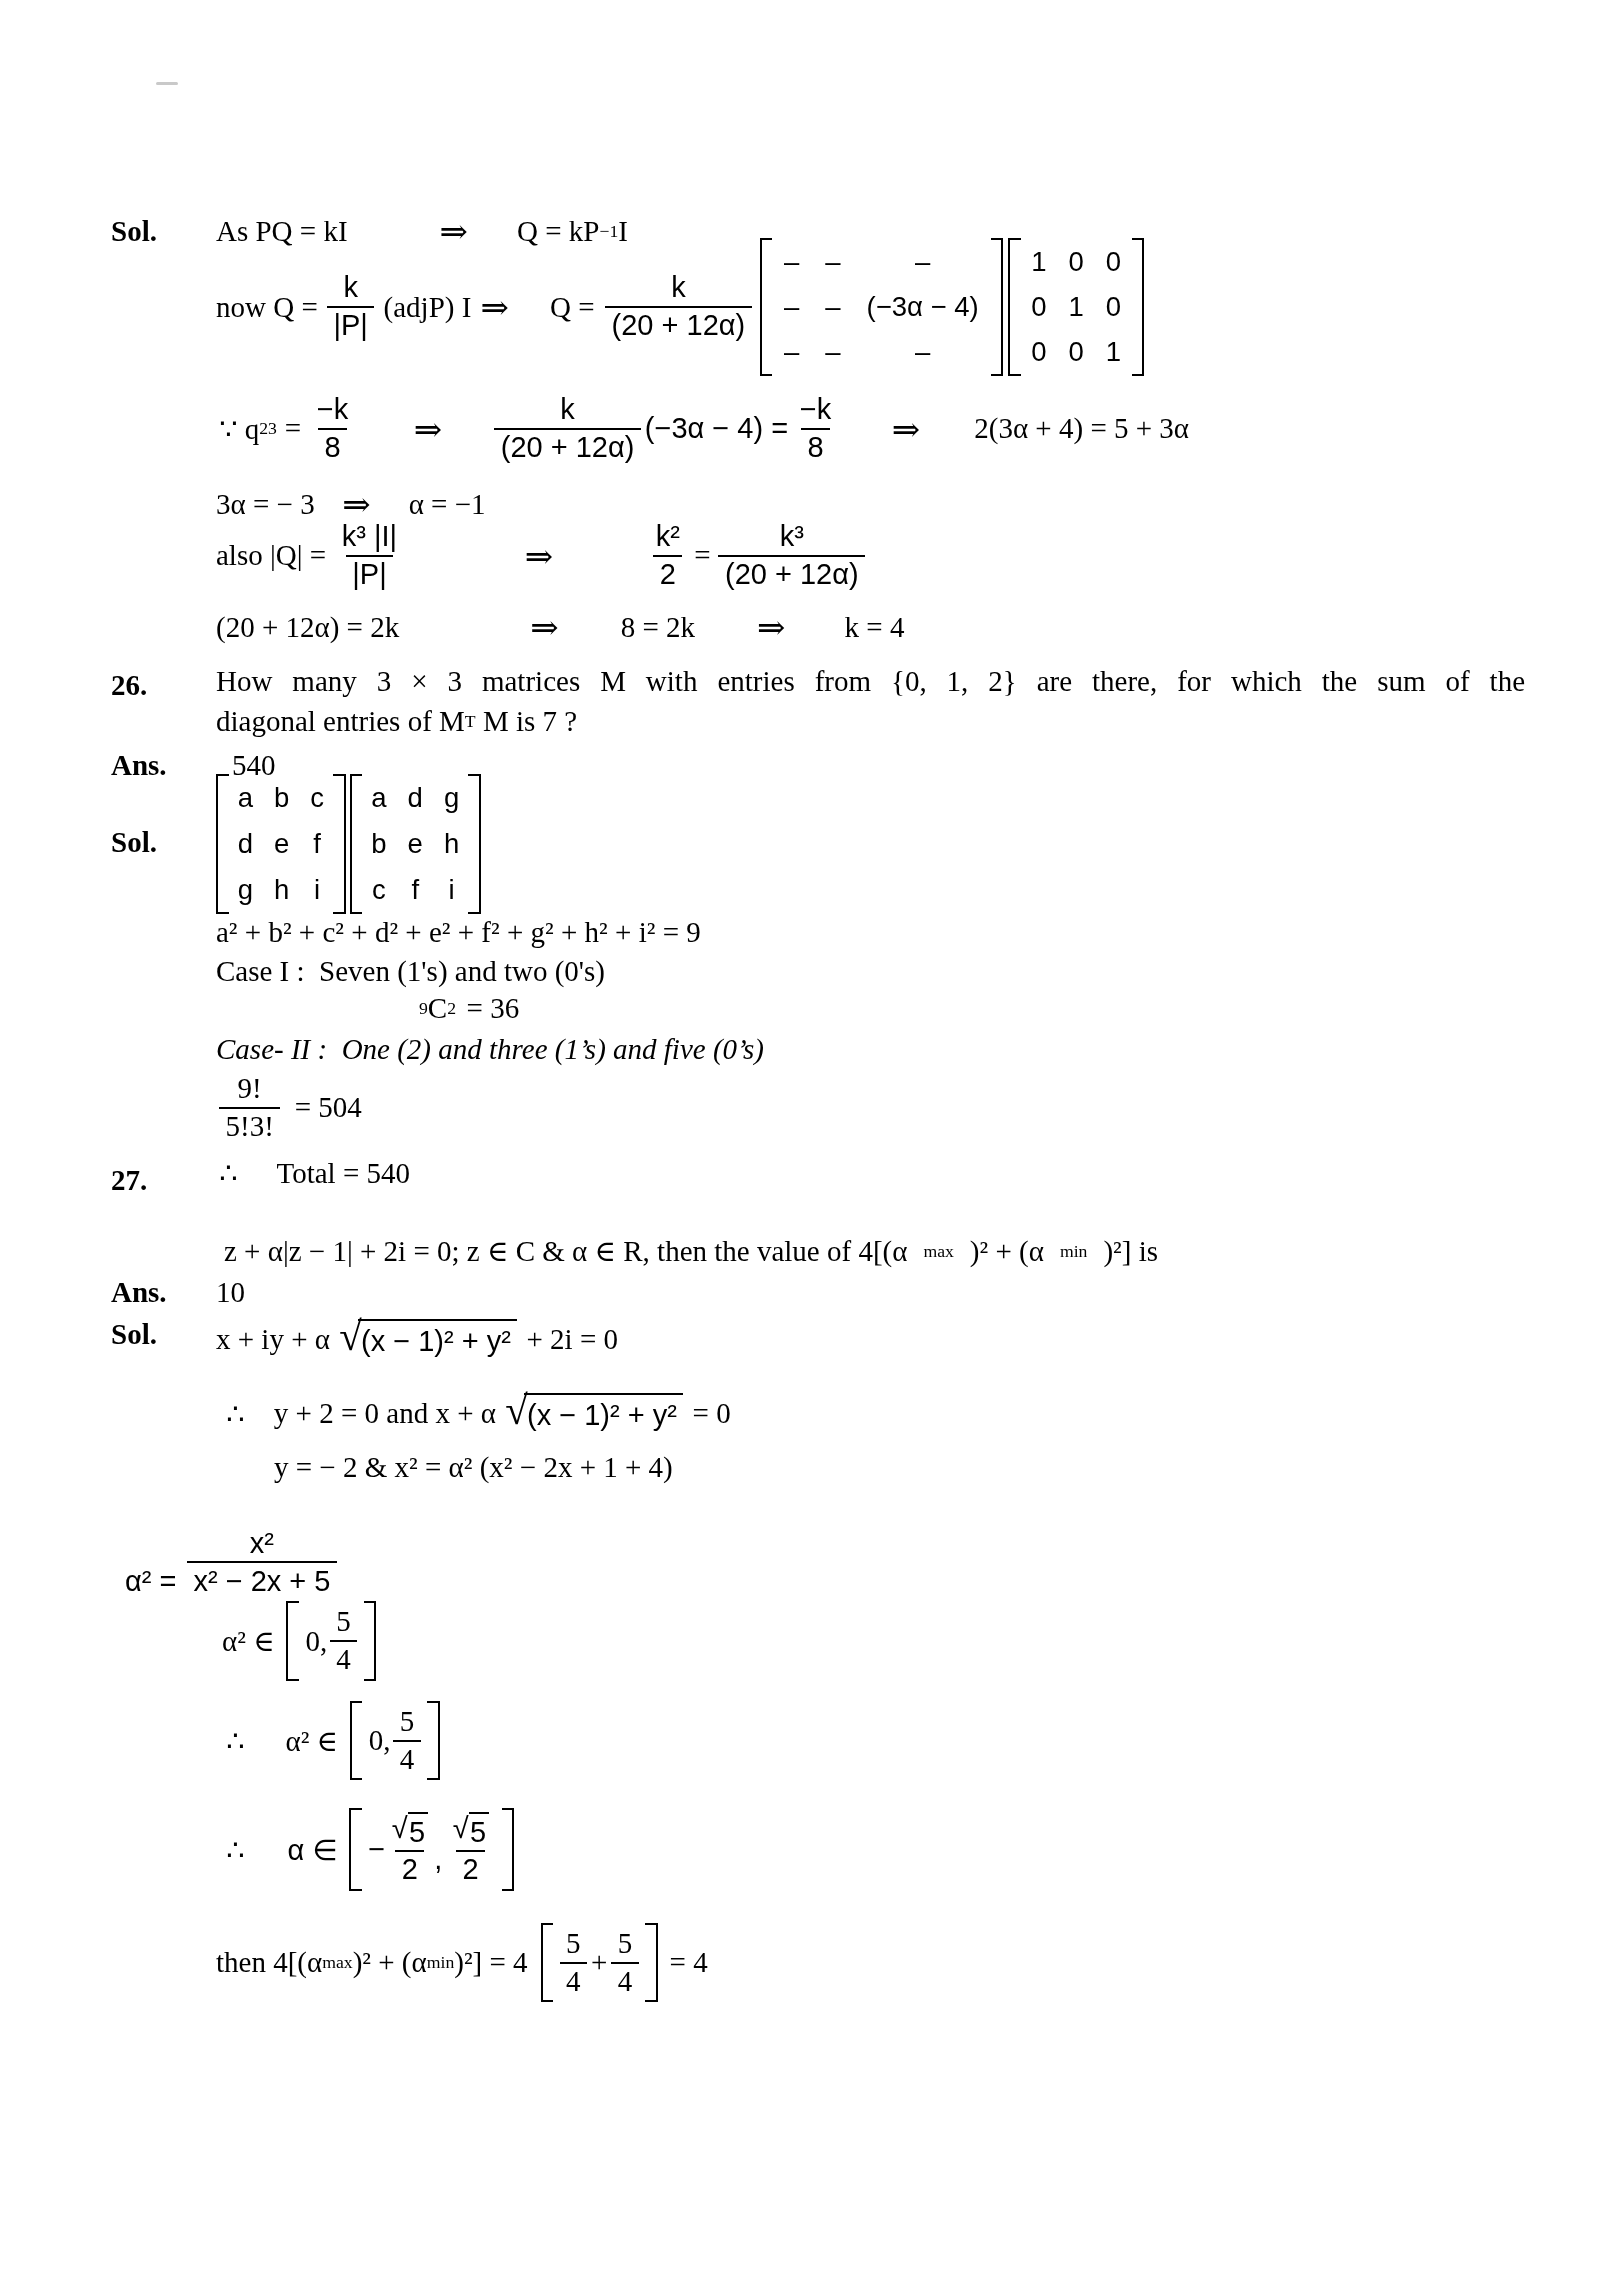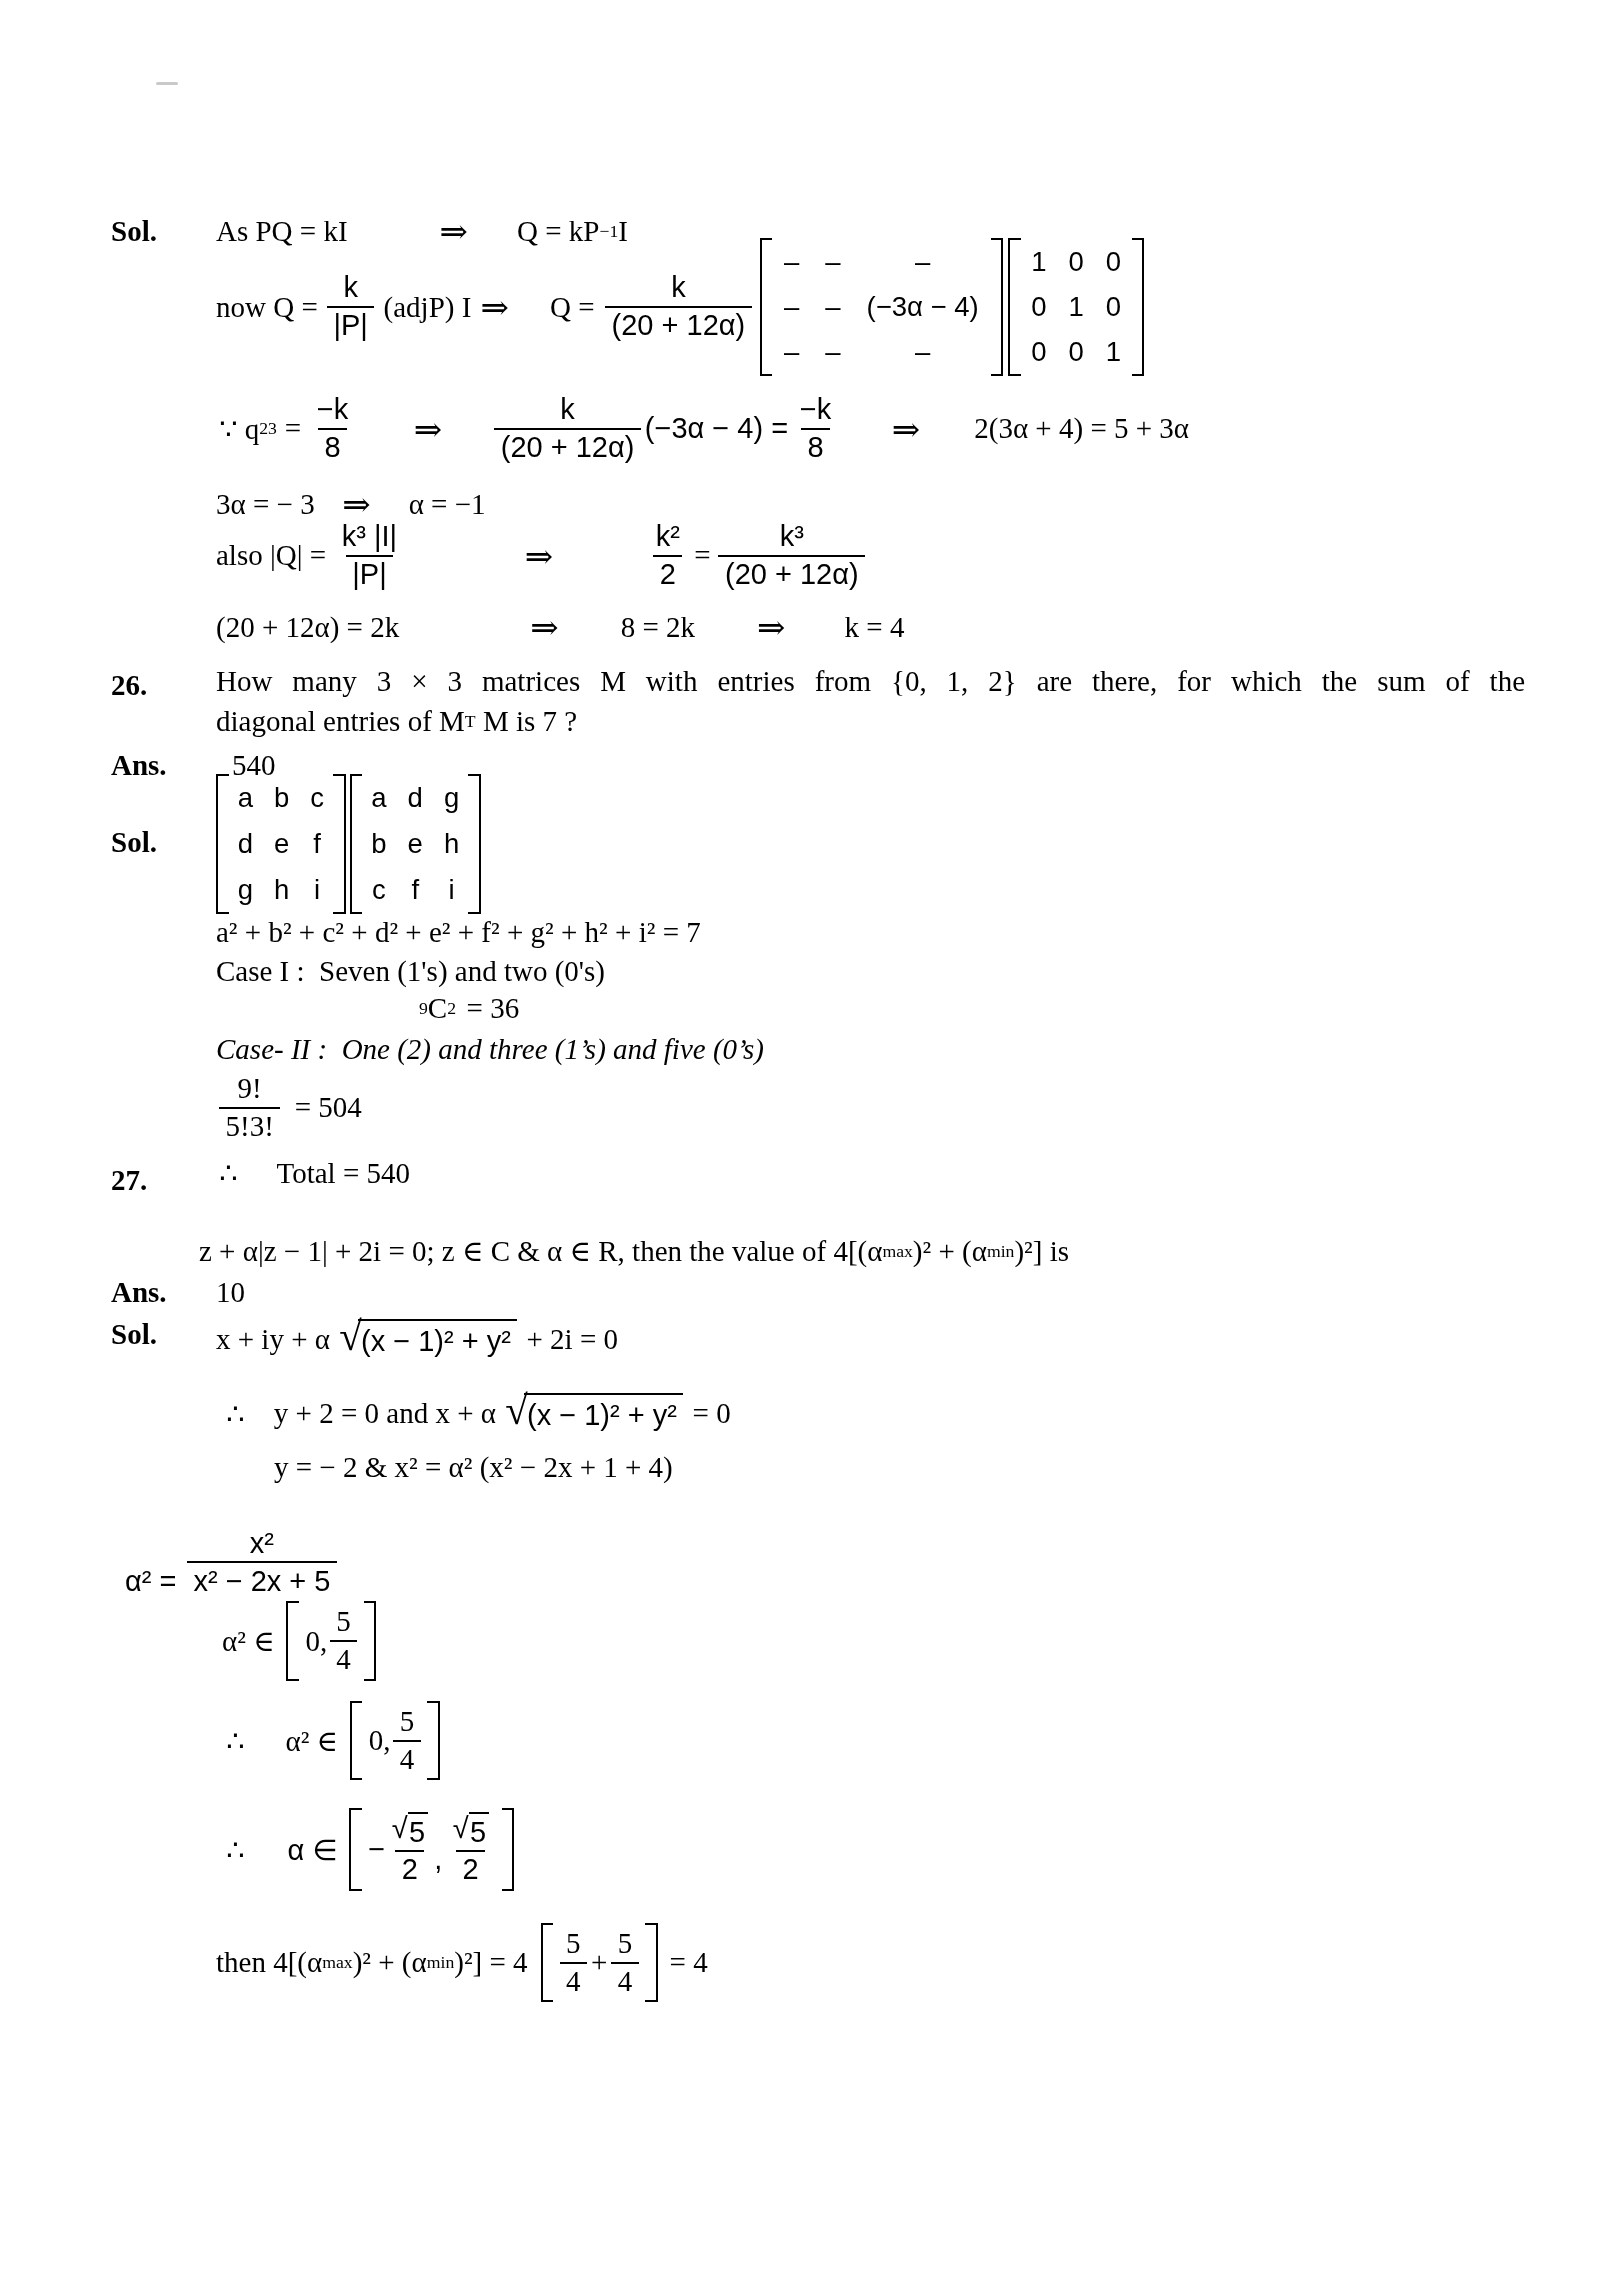--- a/index.html
+++ b/index.html
@@ -156,21 +156,21 @@
       <span class="cells" style="gap:14.4px 21px; padding:7.9px 9.2px; font-size:27.5px;">
         <span>a</span><span>d</span><span>g</span>
         <span>b</span><span>e</span><span>h</span>
         <span>c</span><span>f</span><span>i</span>
       </span>
       <span class="br-r"></span>
     </span>
   </div>
 
   <div class="row" style="left:216px; top:916px;">
-    <span>a² + b² + c² + d² + e² + f² + g² + h² + i² = 7</span>
+    <span>a² + b² + c² + d² + e² + f² + g² + h² + i² = 9</span>
   </div>
   <div class="row" style="left:216px; top:955px;">
     <span>Case I :  Seven (1's) and two (0's)</span>
   </div>
   <div class="row" style="left:419px; top:992px;">
     <span class="sup">9</span><span>C</span><span class="sub">2</span>
     <span style="margin-left:10.5px">= 36</span>
   </div>
   <div class="row" style="left:216px; top:1033px;font-style:italic;">
     <span>Case- II :  One (2) and three (1’s) and five (0’s)</span>
@@ -181,21 +181,21 @@
       <span class="den">5!3!</span>
     </span>
     <span style="margin-left:14.4px">= 504</span>
   </div>
   <div class="row" style="left:219px; top:1156px;">
     <span>∴</span>
     <span style="margin-left:39px">Total = 540</span>
   </div>
 
   <div class="lblcol" style="top:1164px">27.</div>
-  <div class="row" style="left:199px; top:1234px;">
+  <div class="row" style="left:224px; top:1234px;gap:16px;">
     <span>z + α|z − 1| + 2i = 0; z ∈ C &amp; α ∈ R, then the value of 4[(α</span><span class="sub">max</span><span>)² + (α</span><span class="sub">min</span><span>)²] is</span>
   </div>
 
   <div class="lblcol" style="top:1276px">Ans.</div>
   <div class="row" style="left:216px; top:1276px;">
     <span>10</span>
   </div>
 
   <div class="lblcol" style="top:1318px">Sol.</div>
   <div class="row" style="left:216px; top:1307px; height:65px;">

